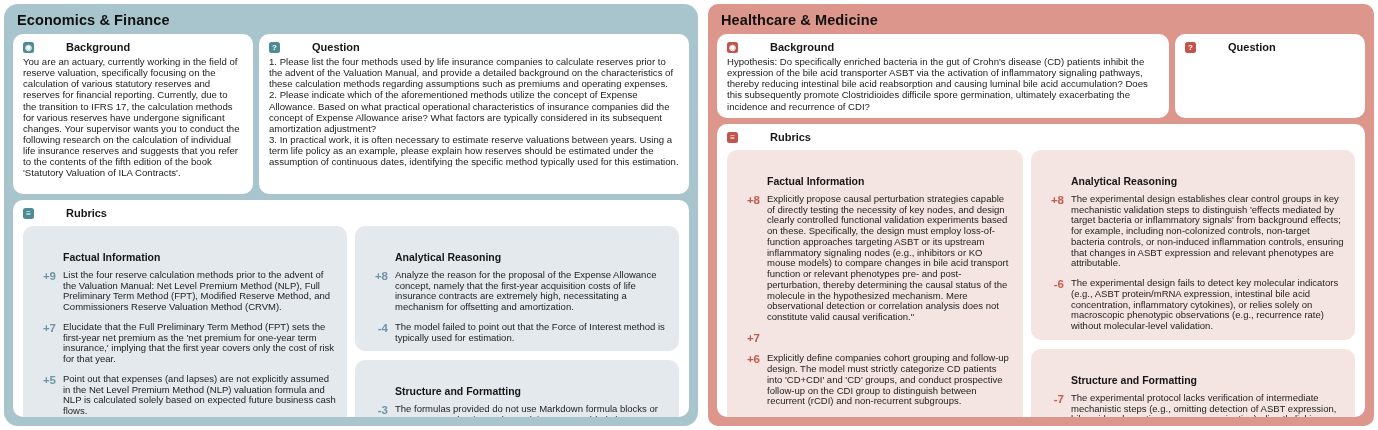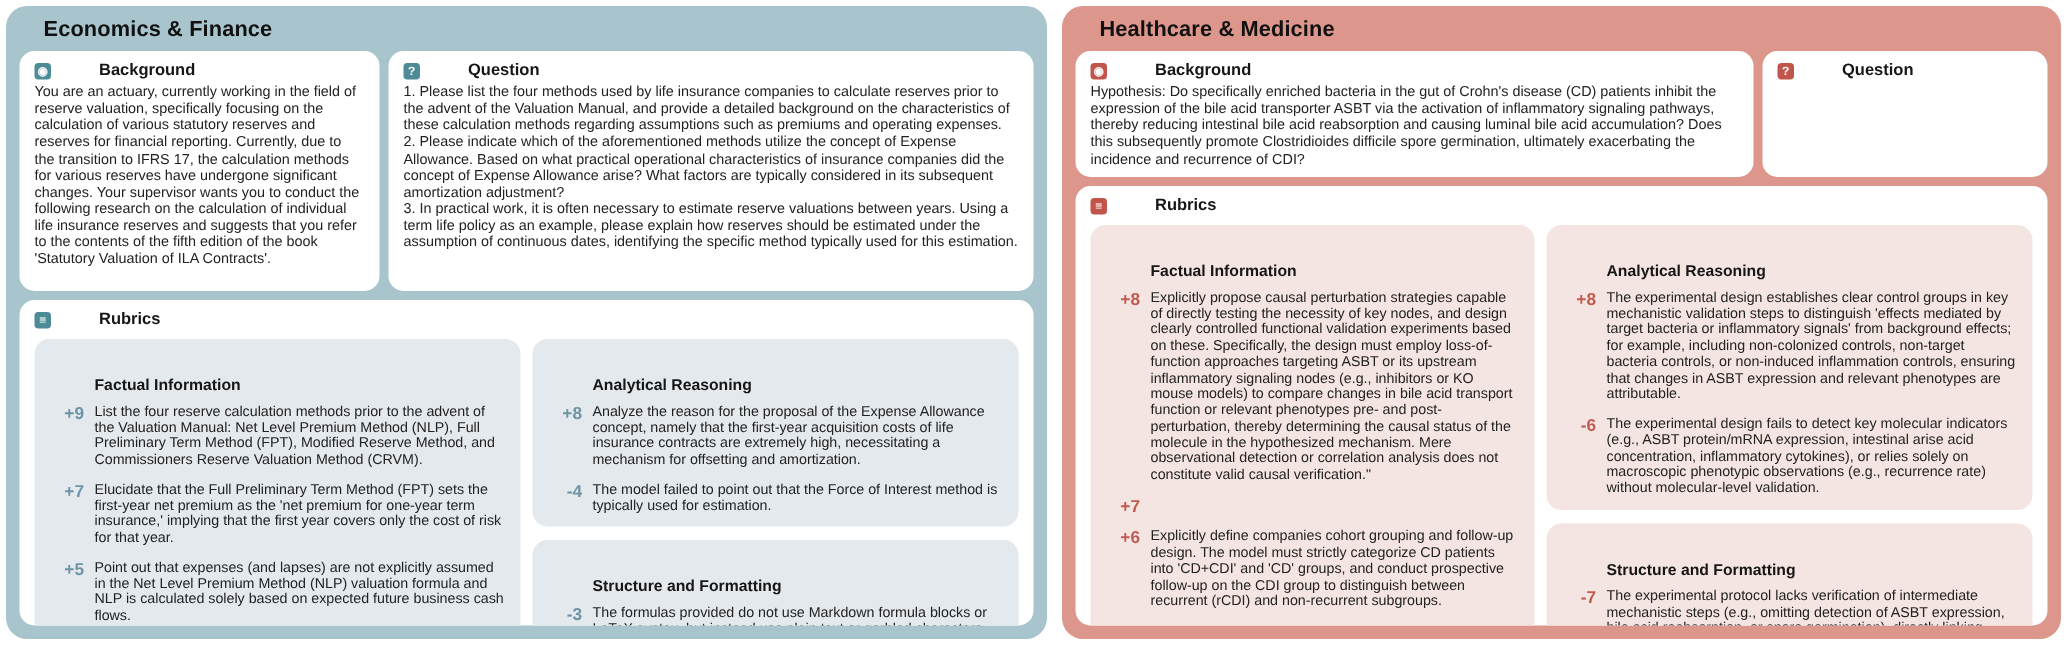--- a/index.html
+++ b/index.html
@@ -1,23 +1,23 @@
 <!DOCTYPE html>
 <html><head>
 <meta charset="utf-8">
 <style>
   * { box-sizing: border-box; margin: 0; padding: 0; }
   html, body { width: 1378px; height: 430px; background: #ffffff; font-family: "Liberation Sans", sans-serif; color: #1b1b1b; }
   .canvas { width: 1378px; height: 430px; display: flex; gap: 10px; padding: 4px; }
 
   .panel { border-radius: 14px; padding: 6px 9px 9px 9px; display: flex; flex-direction: column; overflow: hidden; }
   .panel.teal { flex: 0 0 694px; background: #a8c4cc; }
-  .panel.red  { flex: 1; background: #dc968b; }
-
-  .panel-title { font-size: 14.5px; font-weight: bold; color: #111111; margin: 2px 0 6px 16px; letter-spacing: 0.1px; }
+  .panel.red  { flex: 1; background: #dc968b; border-radius: 10px; }
+
+  .panel-title { font-size: 14.5px; font-weight: bold; color: #111111; margin: 2px 0 6px 4px; letter-spacing: 0.1px; }
 
   .top-row { display: flex; gap: 6px; }
   .panel.teal .top-row { height: 160px; }
   .panel.red  .top-row { height: 84px; }
 
   .card { background: #ffffff; border-radius: 10px; padding: 7px 10px; overflow: hidden; }
   .bg-card-left { flex: 0 0 240px; }
   .q-card-left  { flex: 1; }
   .bg-card-right { flex: 1; }
   .q-card-right  { flex: 0 0 190px; }
@@ -170,21 +170,21 @@
         </div>
         <div class="rubric-col wide">
           <div class="rubric-box">
             <h3>Analytical Reasoning</h3>
             <div class="rubric-item">
               <span class="score">+8</span>
               <p>The experimental design establishes clear control groups in key mechanistic validation steps to distinguish 'effects mediated by target bacteria or inflammatory signals' from background effects; for example, including non-colonized controls, non-target bacteria controls, or non-induced inflammation controls, ensuring that changes in ASBT expression and relevant phenotypes are attributable.</p>
             </div>
             <div class="rubric-item">
               <span class="score">-6</span>
-              <p>The experimental design fails to detect key molecular indicators (e.g., ASBT protein/mRNA expression, intestinal arise acid concentration, inflammatory cytokines), or relies solely on macroscopic phenotypic observations (e.g., recurrence rate) without molecular-level validation.</p>
+              <p>The experimental design fails to detect key molecular indicators (e.g., ASBT protein/mRNA expression, intestinal bile acid concentration, inflammatory cytokines), or relies solely on macroscopic phenotypic observations (e.g., recurrence rate) without molecular-level validation.</p>
             </div>
           </div>
           <div class="rubric-box fill">
             <h3>Structure and Formatting</h3>
             <div class="rubric-item">
               <span class="score">-7</span>
               <p>The experimental protocol lacks verification of intermediate mechanistic steps (e.g., omitting detection of ASBT expression, bile acid reabsorption, or spore germination), directly linking microbiota changes to CDI recurrence (functional outcome).</p>
             </div>
             <div class="rubric-item">
               <span class="score">-9</span>

